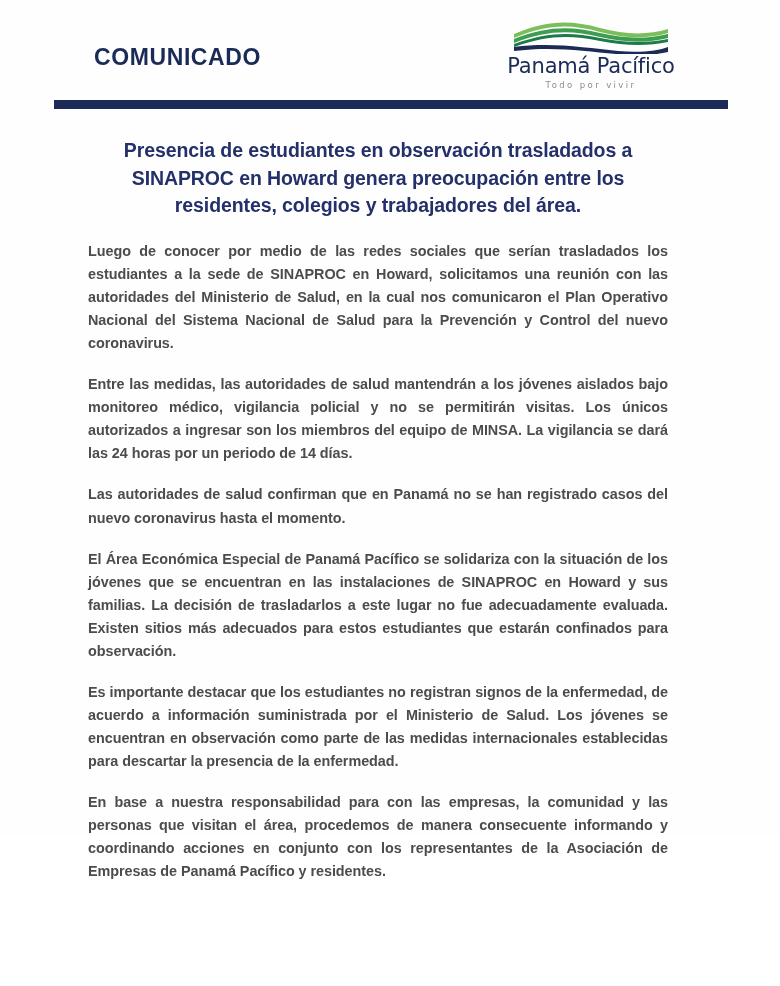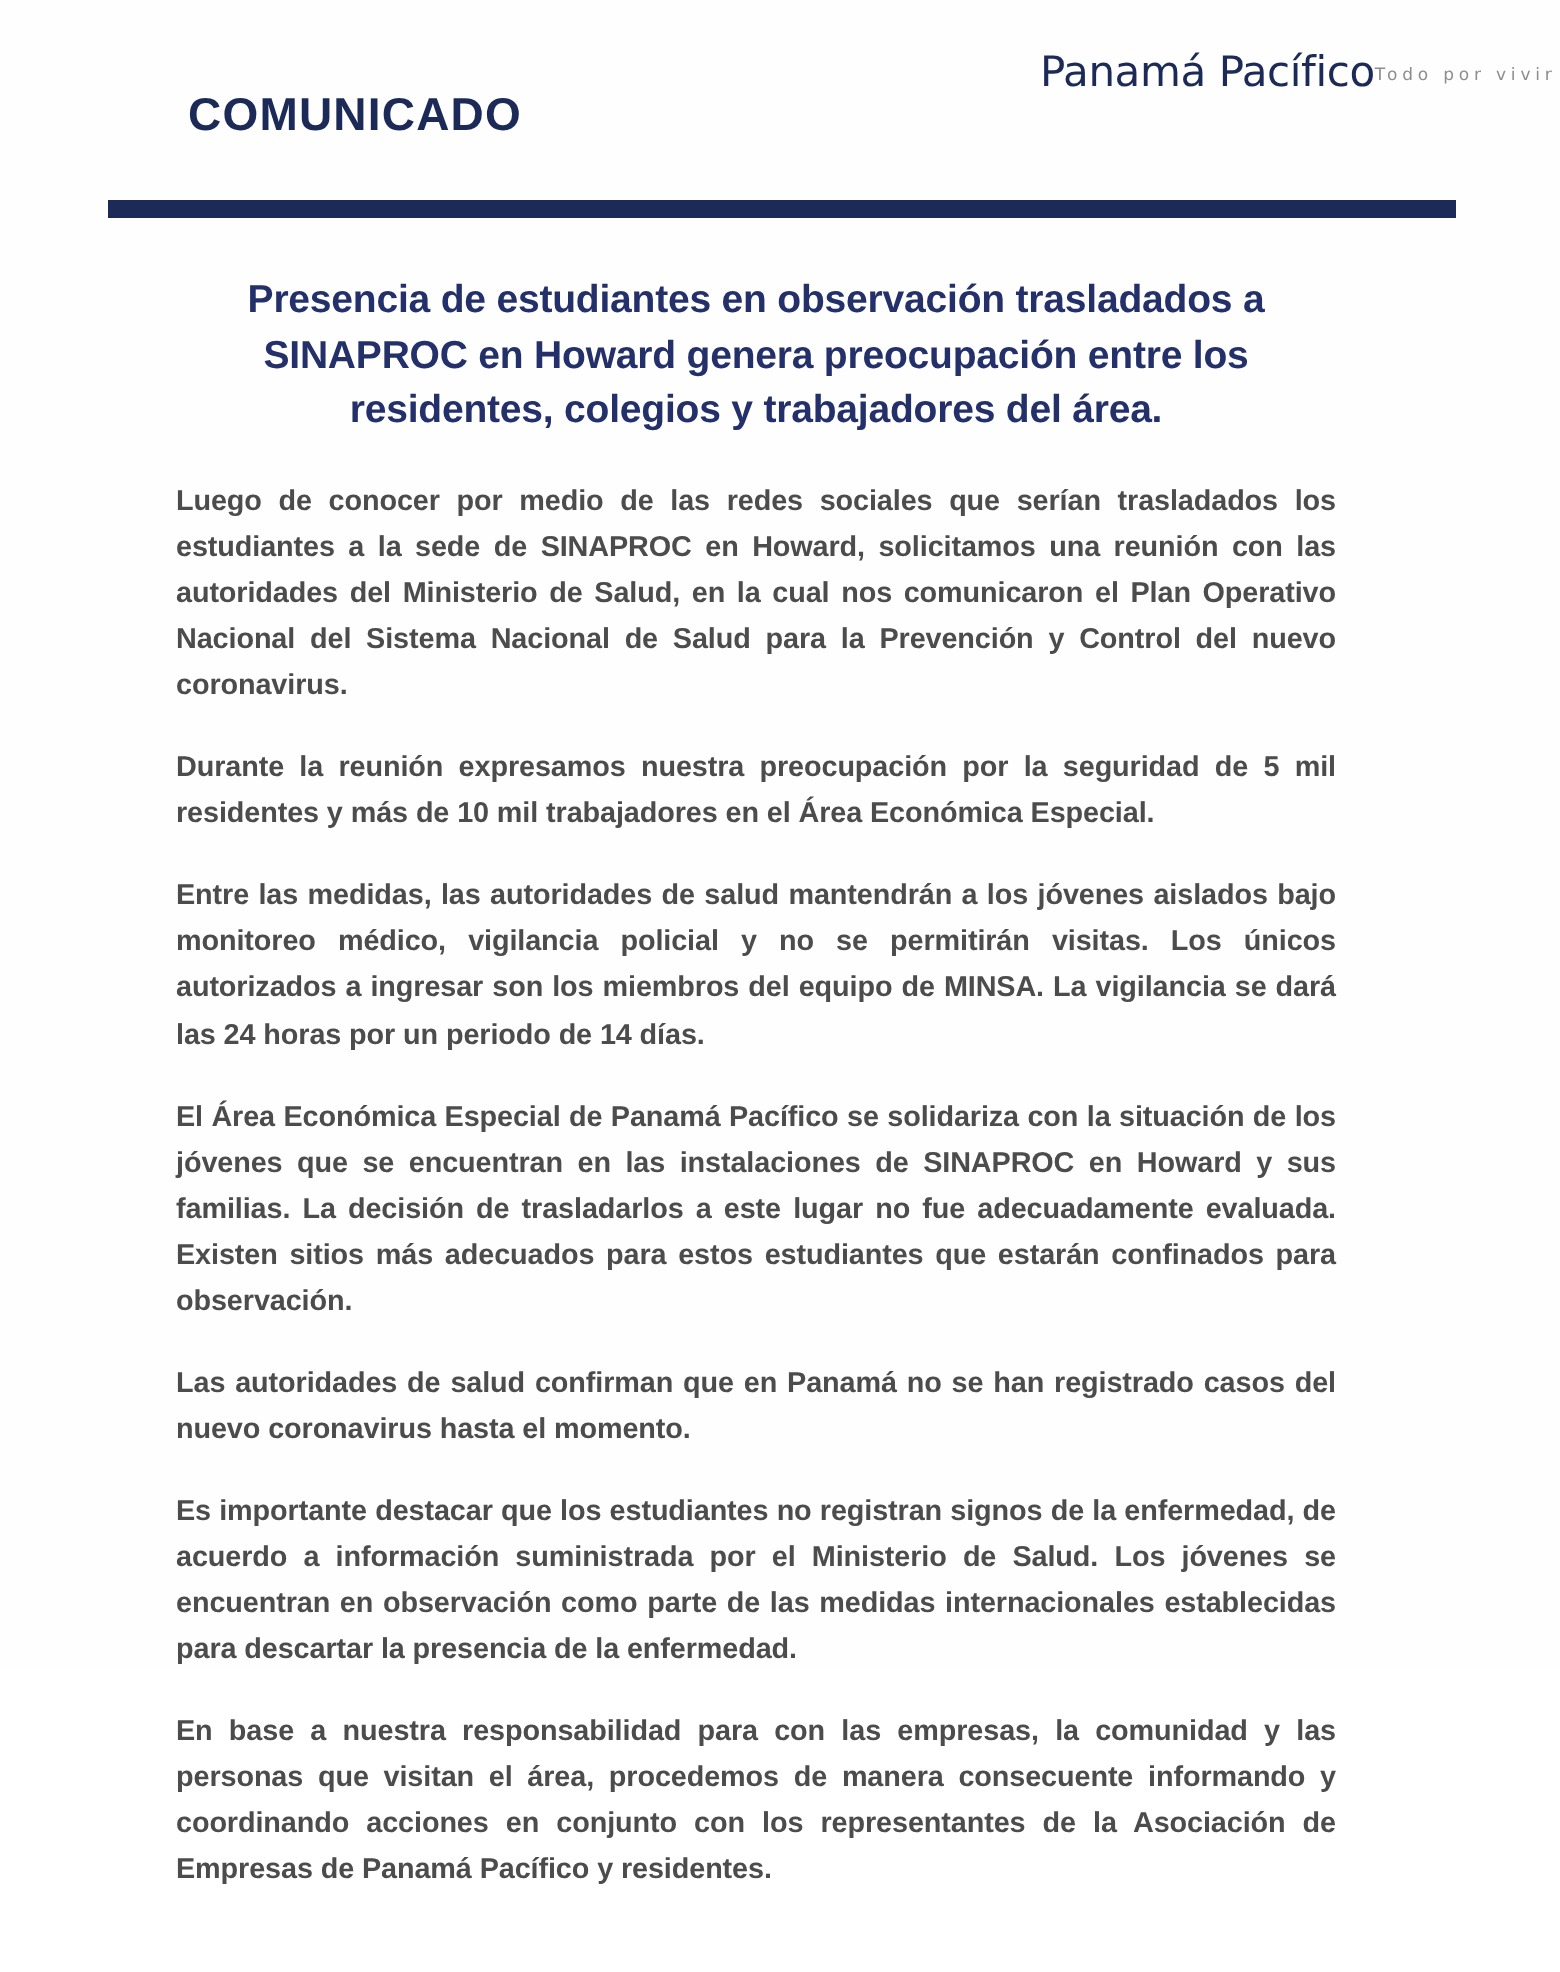--- a/index.html
+++ b/index.html
@@ -42,24 +42,24 @@
     letter-spacing: 0.6px;
     color: #1b2a56;
     margin-top: 44px;
     margin-left: 40px;
     white-space: nowrap;
   }
 
   
   .logo {
     margin-top: 18px;
-    margin-right: 40px;
+    margin-right: 52px;
     width: 166px;
     display: flex;
-    flex-direction: row;
+    flex-direction: column;
     align-items: center;
   }
   .logo-mark {
     width: 166px;
     height: 36px;
     display: block;
   }
   .logo-word {
     font-family: "DejaVu Sans", sans-serif;
     font-size: 21px;
@@ -148,23 +148,22 @@
   <div class="rule-wrap">
     <div class="rule"></div>
   </div>
 
   <div class="doc-body">
 
     <h1 class="doc-title">Presencia de estudiantes en observación trasladados a SINAPROC en Howard genera preocupación entre los residentes, colegios y trabajadores del área.</h1>
 
     <div class="paragraphs">
       <p class="doc-p">Luego de conocer por medio de las redes sociales que serían trasladados los estudiantes a la sede de SINAPROC en Howard, solicitamos una reunión con las autoridades del Ministerio de Salud, en la cual nos comunicaron el Plan Operativo Nacional del Sistema Nacional de Salud para la Prevención y Control del nuevo coronavirus.</p>
-      <p class="doc-p">Durante la reunión expresamos nuestra preocupación por la seguridad de 5 mil residentes y más de 10 mil trabajadores en el Área Económica Especial.</p>
       <p class="doc-p">Entre las medidas, las autoridades de salud mantendrán a los jóvenes aislados bajo monitoreo médico, vigilancia policial y no se permitirán visitas. Los únicos autorizados a ingresar son los miembros del equipo de MINSA. La vigilancia se dará las 24 horas por un periodo de 14 días.</p>
+      <p class="doc-p">Las autoridades de salud confirman que en Panamá no se han registrado casos del nuevo coronavirus hasta el momento.</p>
       <p class="doc-p">El Área Económica Especial de Panamá Pacífico se solidariza con la situación de los jóvenes que se encuentran en las instalaciones de SINAPROC en Howard y sus familias. La decisión de trasladarlos a este lugar no fue adecuadamente evaluada. Existen sitios más adecuados para estos estudiantes que estarán confinados para observación.</p>
-      <p class="doc-p">Las autoridades de salud confirman que en Panamá no se han registrado casos del nuevo coronavirus hasta el momento.</p>
       <p class="doc-p">Es importante destacar que los estudiantes no registran signos de la enfermedad, de acuerdo a información suministrada por el Ministerio de Salud. Los jóvenes se encuentran en observación como parte de las medidas internacionales establecidas para descartar la presencia de la enfermedad.</p>
       <p class="doc-p">En base a nuestra responsabilidad para con las empresas, la comunidad y las personas que visitan el área, procedemos de manera consecuente informando y coordinando acciones en conjunto con los representantes de la Asociación de Empresas de Panamá Pacífico y residentes.</p>
     </div>
 
   </div>
 
 </div>
 
 </body></html>

